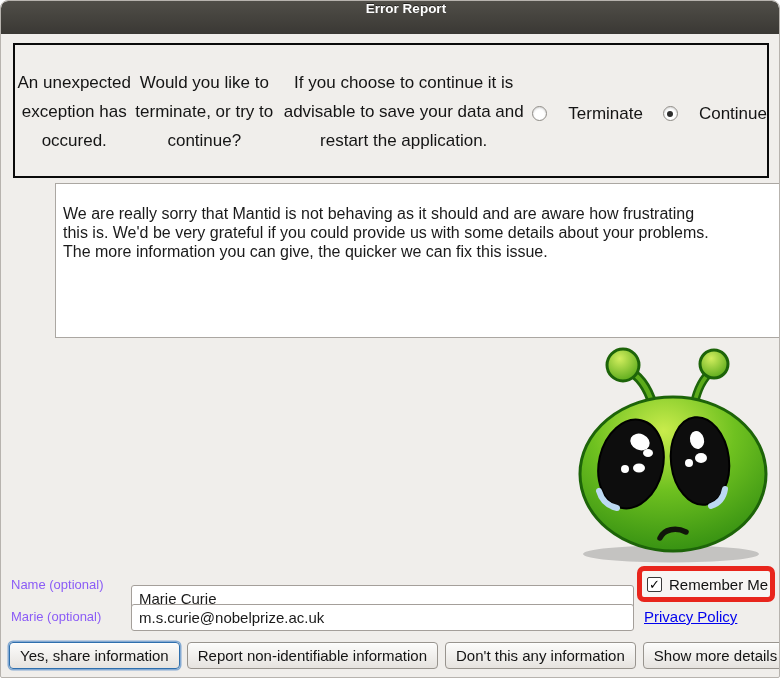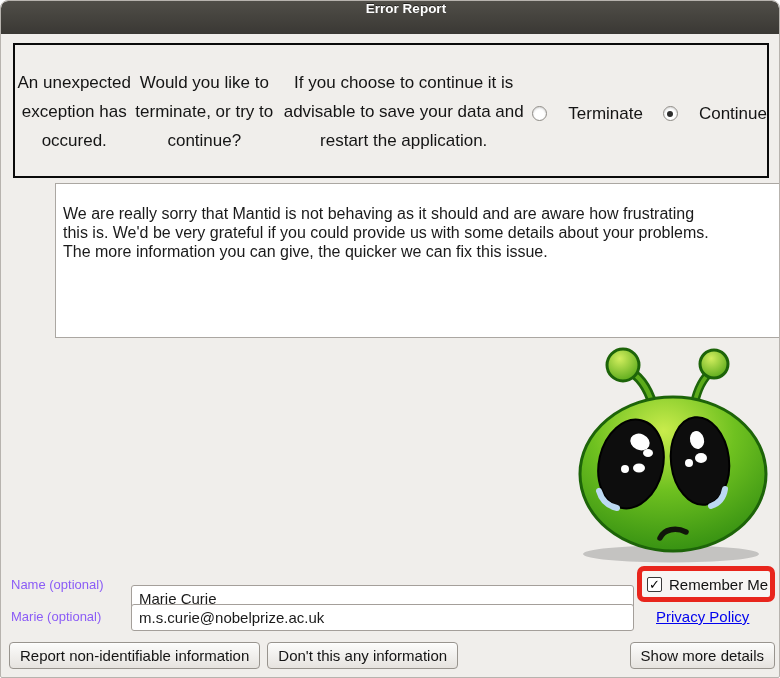--- a/index.html
+++ b/index.html
@@ -63,21 +63,21 @@
     display:flex;align-items:center;gap:7px;padding:0 5px;
   }
   .checkbox{
     width:15px;height:15px;background:#fff;border:1px solid #3a3a3a;
     border-radius:2px;display:flex;align-items:center;justify-content:center;
     font-size:13px;font-weight:bold;color:#000;line-height:1;flex:0 0 auto;
   }
   .remember-label{font-size:15px;color:#111;white-space:nowrap;}
   .privacy-link{
     position:absolute;left:643px;top:607px;font-size:15px;
-    color:#0202ee;text-decoration:underline;cursor:pointer;margin-left:12px;
+    color:#0202ee;text-decoration:underline;cursor:pointer;
   }
   .button-row{
     position:absolute;left:8px;top:641px;width:766px;height:27px;
     display:flex;gap:7px;
   }
   .btn{
     height:27px;padding:0 10px;font-size:15px;color:#141414;
     background:linear-gradient(#fcfcfb,#e6e3df);
     border:1px solid #98948e;border-radius:4px;white-space:nowrap;
     box-shadow:0 1px 0 rgba(255,255,255,.6) inset;cursor:pointer;
@@ -163,18 +163,19 @@
     </span>
     <span class="remember-label">Remember Me</span>
   </div>
 
   <div class="field-label" style="top:608px;">Marie (optional)</div>
   <input class="text-input" style="top: 603px;" type="text" value="m.s.curie@nobelprize.ac.uk">
 
   <a class="privacy-link">Privacy Policy</a>
 
   <div class="button-row">
+    <button class="btn default">Yes, share information</button>
     <button class="btn">Report non-identifiable information</button>
     <button class="btn">Don't this any information</button>
     <button class="btn">Show more details</button>
   </div>
 
 </div>
 
 </body></html>

